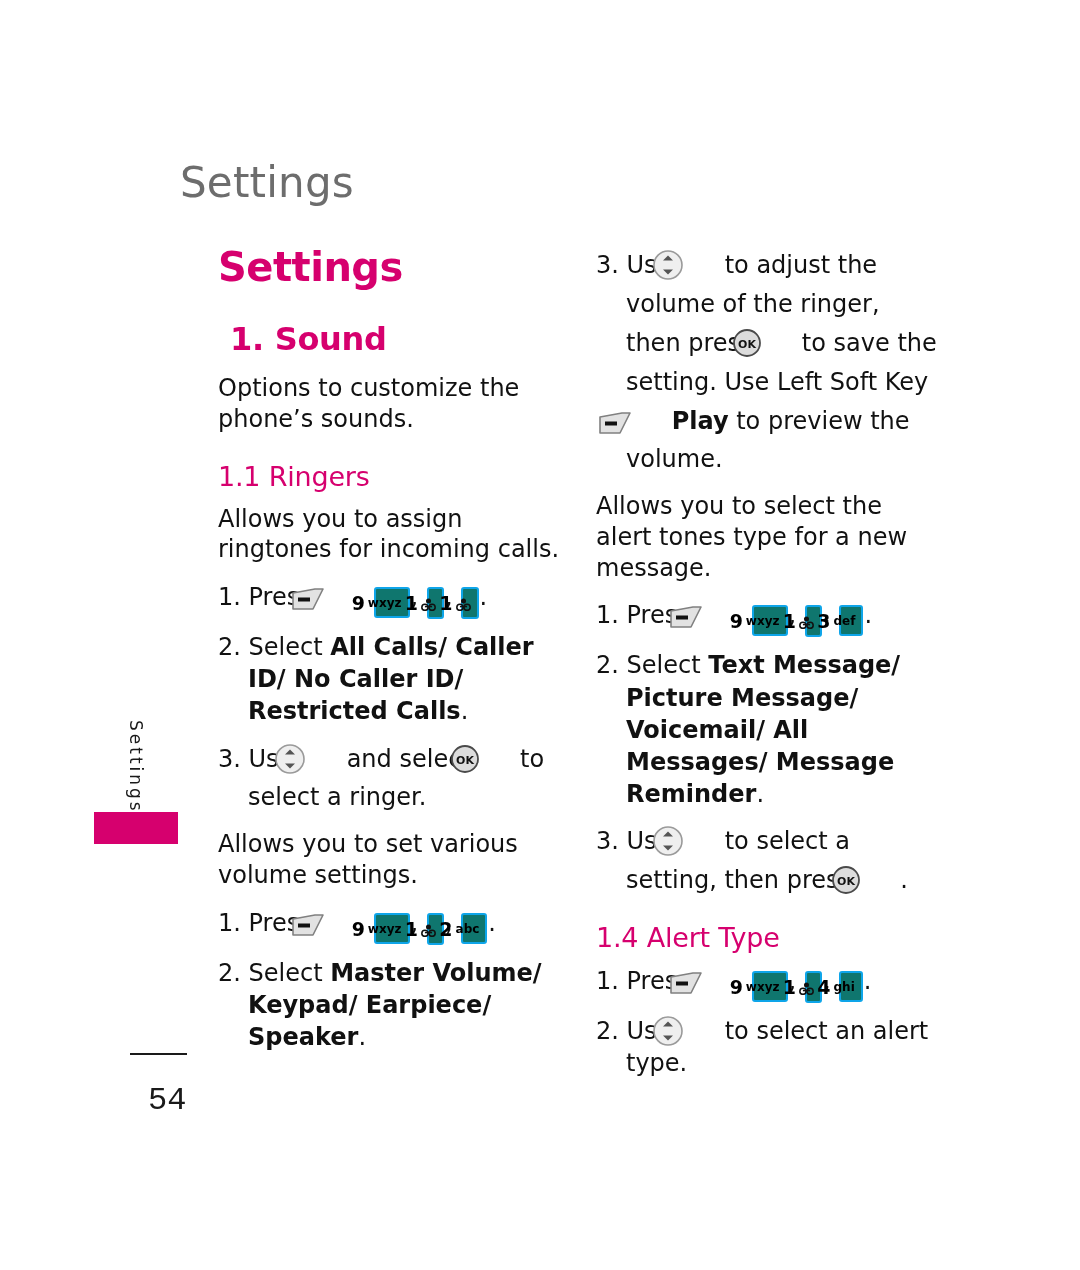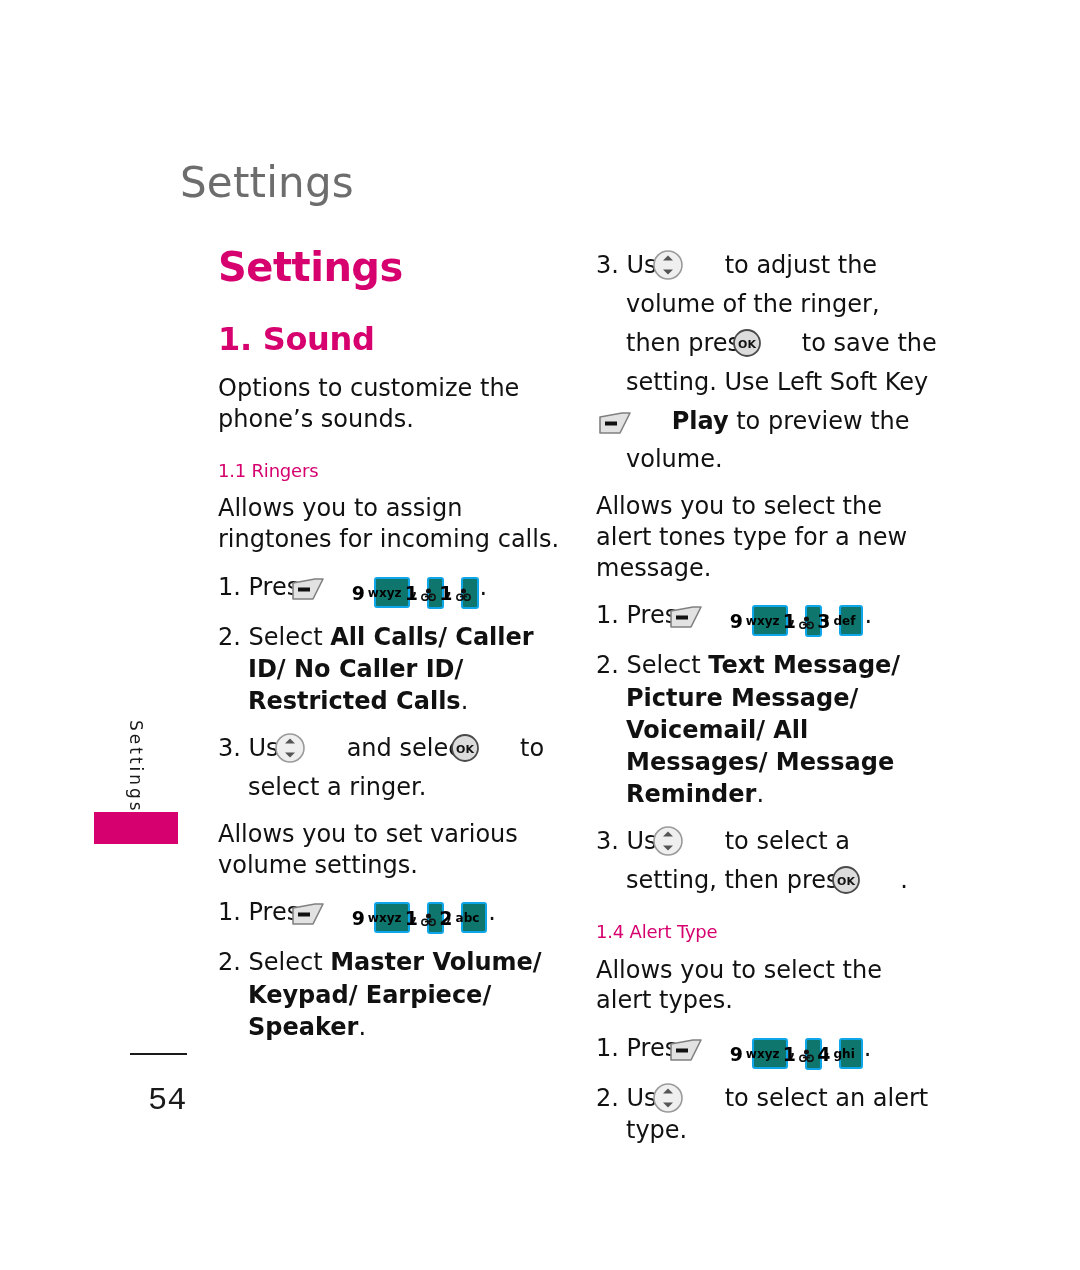--- a/index.html
+++ b/index.html
@@ -82,26 +82,26 @@
     line-height: 1.05;
     margin: 0 0 34px 0;
     font-family: "DejaVu Sans", sans-serif;
     letter-spacing: -0.5px;
   }
   .h-section {
     font-size: 32px;
     color: #d6006e;
     font-weight: 700;
     line-height: 1.1;
-    margin: 0 0 16px 0;
+    margin: 0 0 16px 12px;
     font-family: "DejaVu Sans", sans-serif;
     letter-spacing: -0.3px;
   }
   .h-sub {
-    font-size: 18px;
+    font-size: 27px;
     color: #d6006e;
     font-weight: 400;
     line-height: 1.15;
     margin: 26px 0 12px 0;
     font-family: "DejaVu Sans", sans-serif;
     letter-spacing: -0.2px;
   }
   .h-sub.tight-top { margin-top: 22px; }
 
   
@@ -330,21 +330,20 @@
     <span>to select a setting, then press</span>
     <span class="okkey">
       <svg viewBox="0 0 30 30" width="30" height="30" aria-hidden="true">
         <circle cx="15" cy="15" r="13" fill="#dcdcdc" stroke="#4a4a4a" stroke-width="1.8"></circle>
         <text x="15" y="19.6" font-family="DejaVu Sans, sans-serif" font-size="11" font-weight="700" fill="#111" text-anchor="middle">OK</text>
       </svg></span>
     <span>.</span>
   </div>
 
   <div class="h-sub tight-top">1.4 Alert Type</div>
-  <p class="body">Allows you to select the alert types.</p>
 
   <div class="step">
     <span>1. Press</span>
     <span class="softkey">
       <svg viewBox="0 0 34 24" width="34" height="24" aria-hidden="true">
         <path d="M2 6 L24 2 L32 2 L22 22 L2 22 Z" fill="#e2e2e2" stroke="#808080" stroke-width="1.6" stroke-linejoin="round"></path>
         <rect x="7" y="10.5" width="12" height="4" fill="#111"></rect>
       </svg></span><span>,</span>
     <span class="key"><span class="num">9</span><span class="letters">wxyz</span></span><span>,</span>
     <span class="key"><span class="num">1</span><span class="vm"><svg viewBox="0 0 18 16" width="15" height="13" aria-hidden="true">

